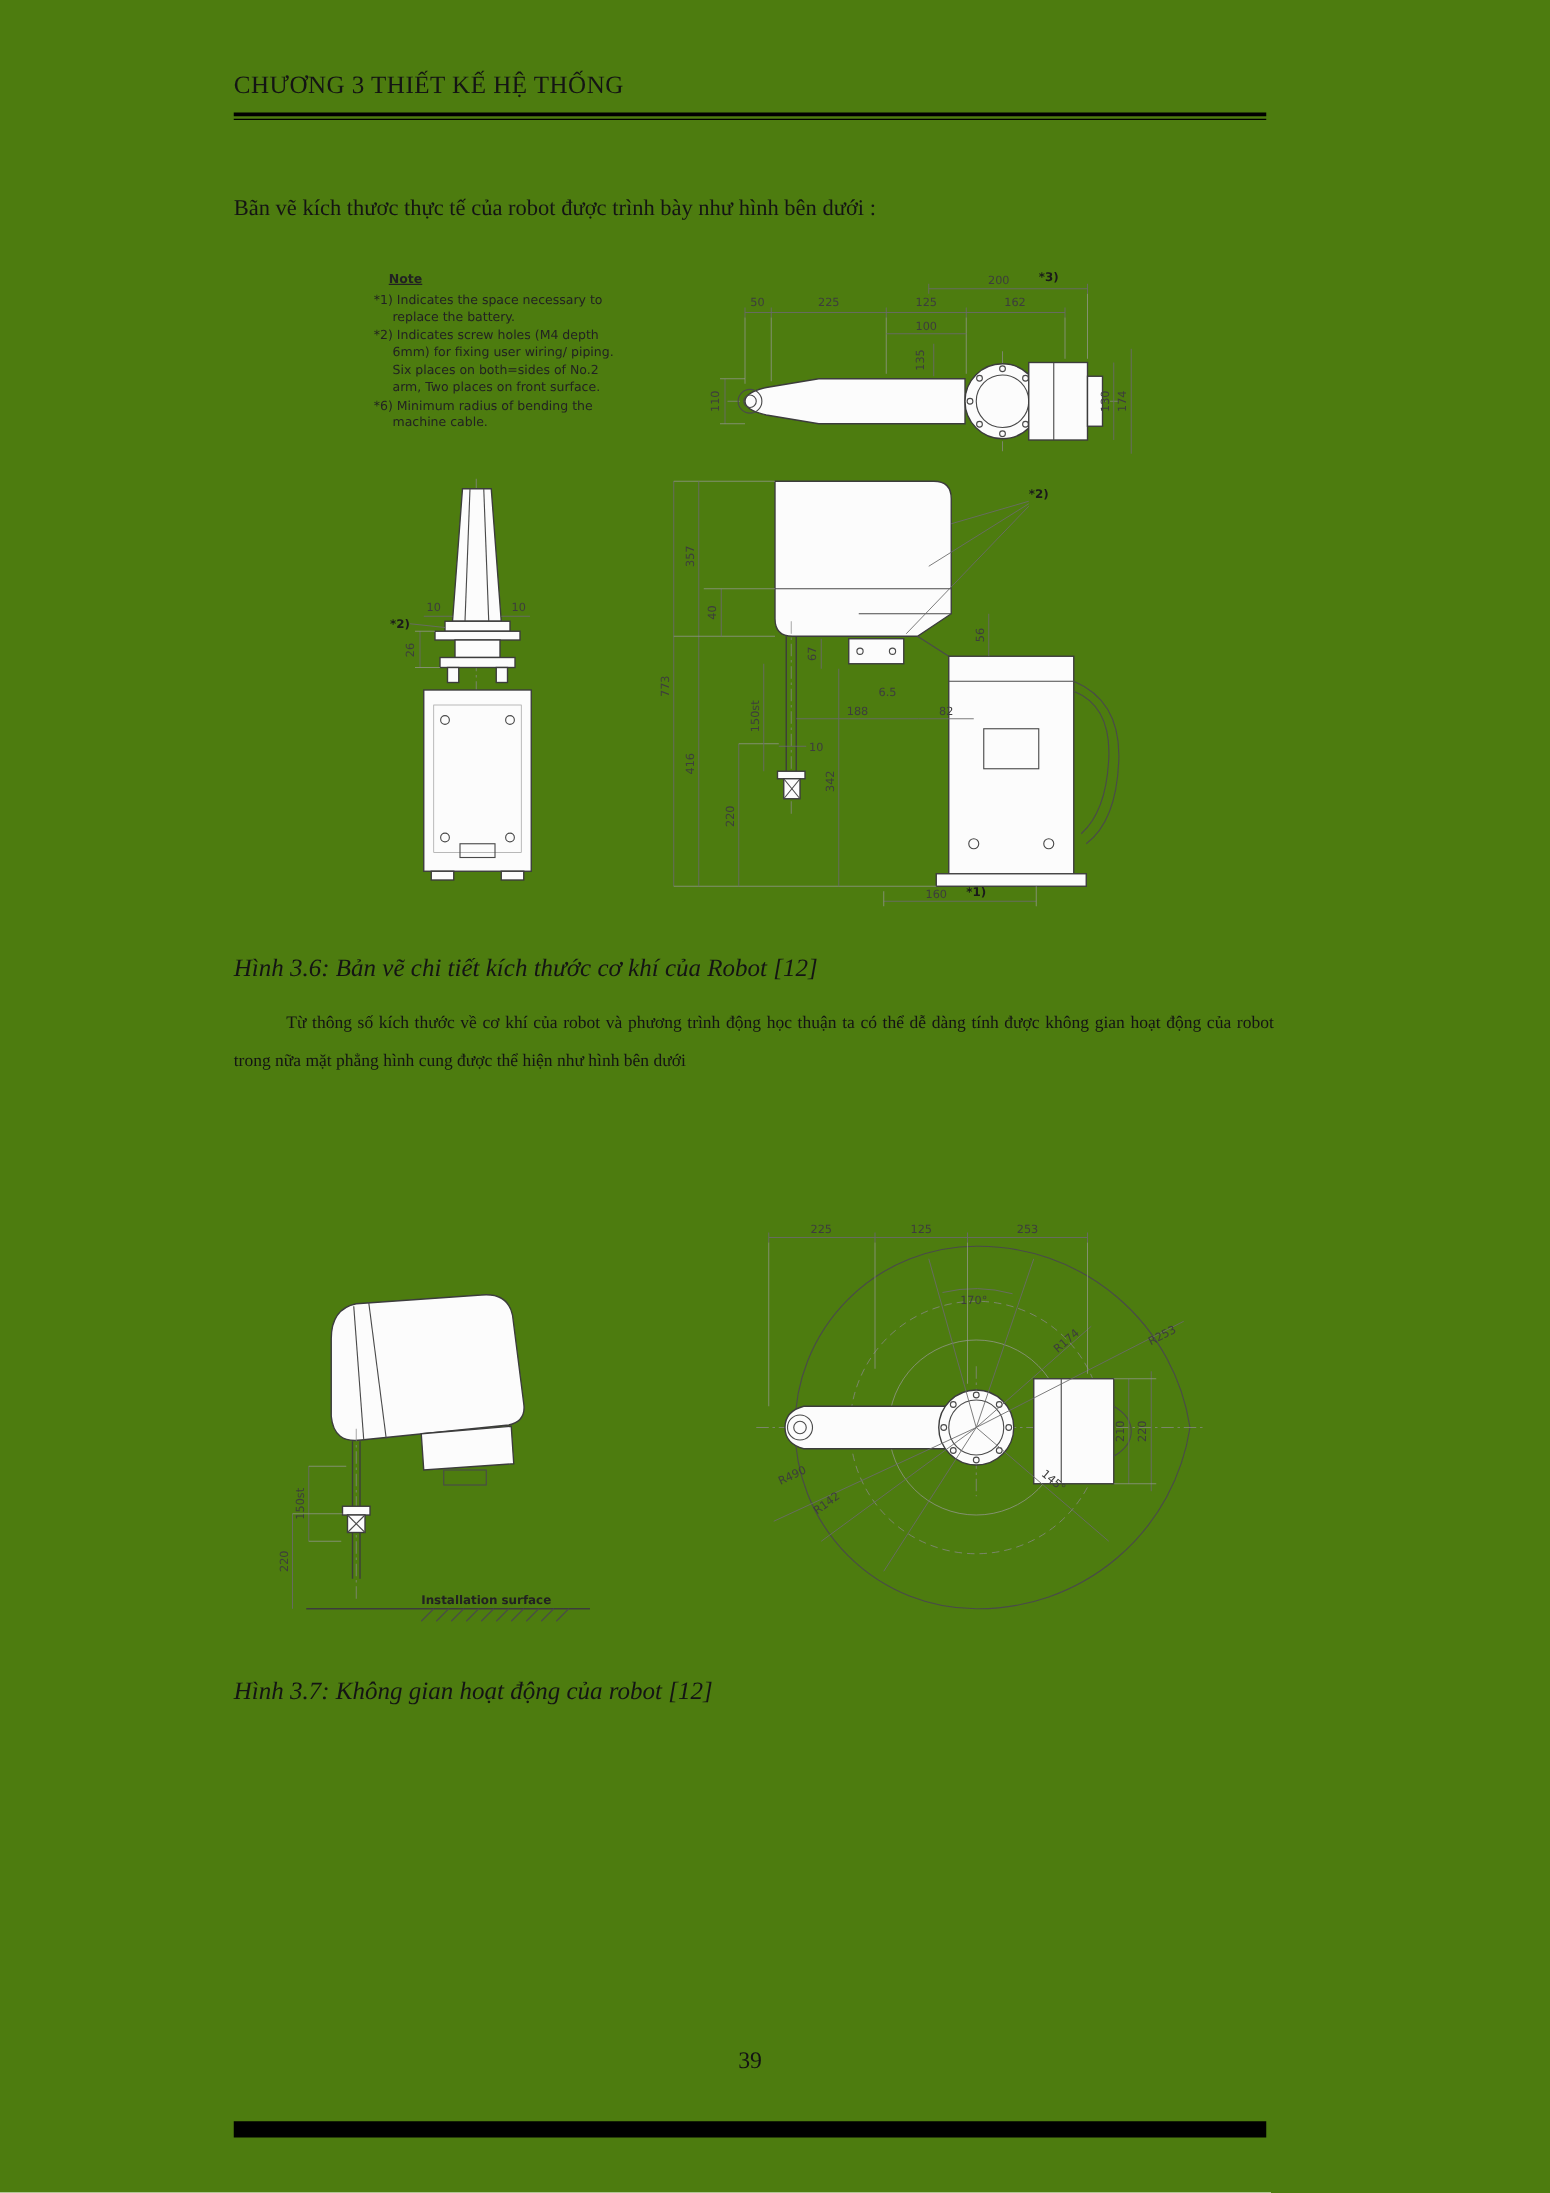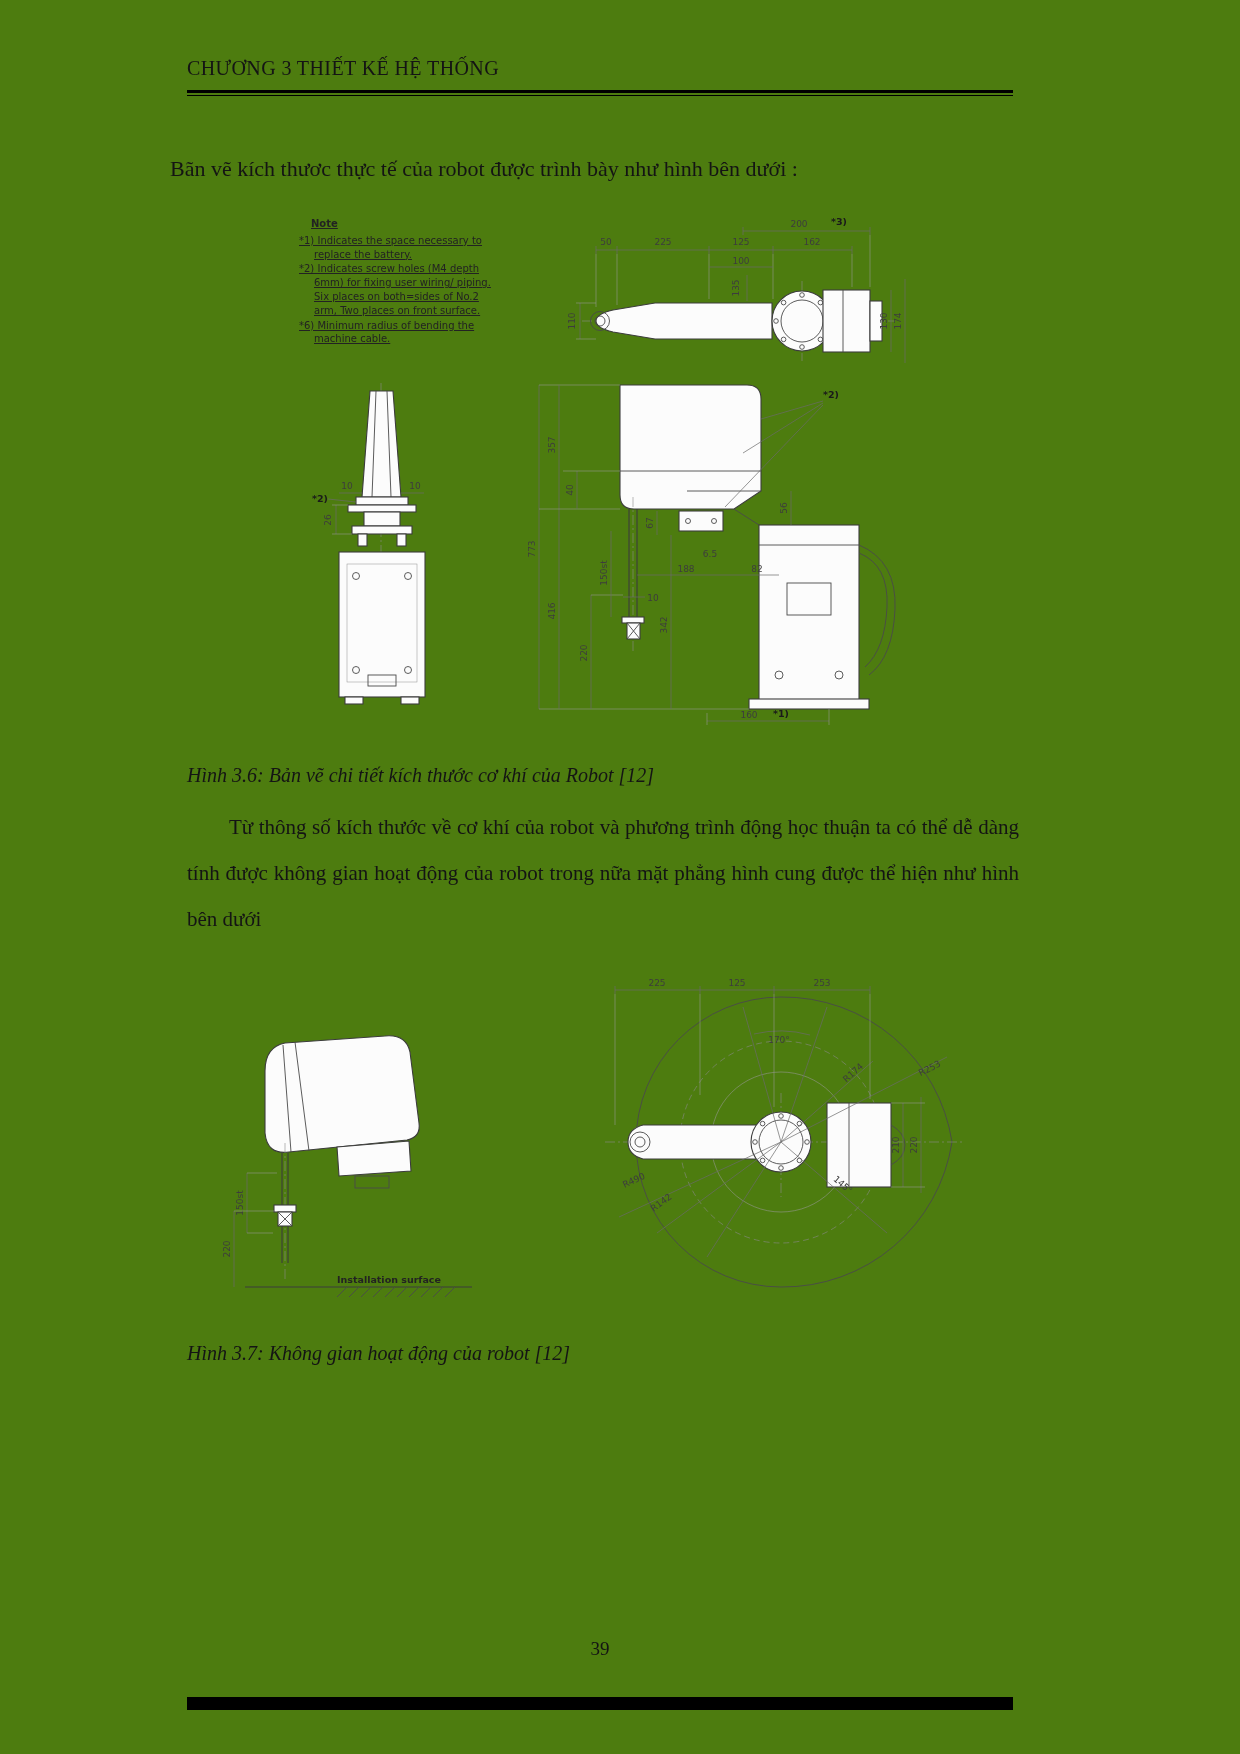--- a/index.html
+++ b/index.html
@@ -7,37 +7,37 @@
   body {
     width:1240px; height:1754px; position:relative;
     font-family:"Liberation Serif","DejaVu Serif",serif; color:#141414;
   }
   .page { position:absolute; inset:0; background:#4d7c0f; }
 
   .header { position:absolute; left:187px; top:57px; width:826px; font-size:20px; letter-spacing:.4px; }
   .header-rule { position:absolute; left:187px; top:90px; width:826px; height:6px;
                  border-top:3px solid #000; border-bottom:1px solid #000; }
 
-  .intro { position:absolute; left:170px; top:156px; width:830px; font-size:22px; }
+  .intro { position:absolute; left:187px; top:156px; width:830px; font-size:18px; }
 
   .figure { position:absolute; }
   .fig1 { left:187px; top:205px; width:826px; height:540px; }
   .fig2 { left:187px; top:975px; width:826px; height:340px; }
   .figure svg { display:block; width:100%; height:100%; }
 
   .notes { position:absolute; left:112px; top:12px; width:192px;
            font-family:"DejaVu Sans",sans-serif; font-size:10px; line-height:1.38; color:#222; }
   .note-title { font-weight:bold; text-decoration:underline; margin-bottom:3px;padding-left:12px; }
-  .note-item { padding-left:15px; text-indent:-15px; margin-bottom:1px;text-decoration:underline; }
+  .note-item { padding-left:15px; text-indent:-15px; margin-bottom:1px; }
 
   .caption { position:absolute; left:187px; width:826px; font-style:italic; font-size:20px; }
   .cap1 { top:764px; }
   .cap2 { top:1342px; }
 
-  .body-para { position:absolute; left:187px; top:804px; width:832px; font-size:21px;
+  .body-para { position:absolute; left:187px; top:804px; width:832px; font-size:14px;
                line-height:2.2; text-align:justify; text-indent:42px; }
 
   .page-number { position:absolute; left:187px; top:1638px; width:826px; text-align:center; font-size:19px; }
   .footer-bar { position:absolute; left:187px; top:1697px; width:826px; height:13px; background:#000; }
 
   
   .o   { fill:#fcfcfc; stroke:#3c3c3c; stroke-width:1.1; }
   .o2  { fill:none;   stroke:#4a4a4a; stroke-width:0.9; }
   .t   { fill:none;   stroke:#9a9a9a; stroke-width:0.55; }
   .d   { fill:none;   stroke:#6a6a6a; stroke-width:0.7; }

